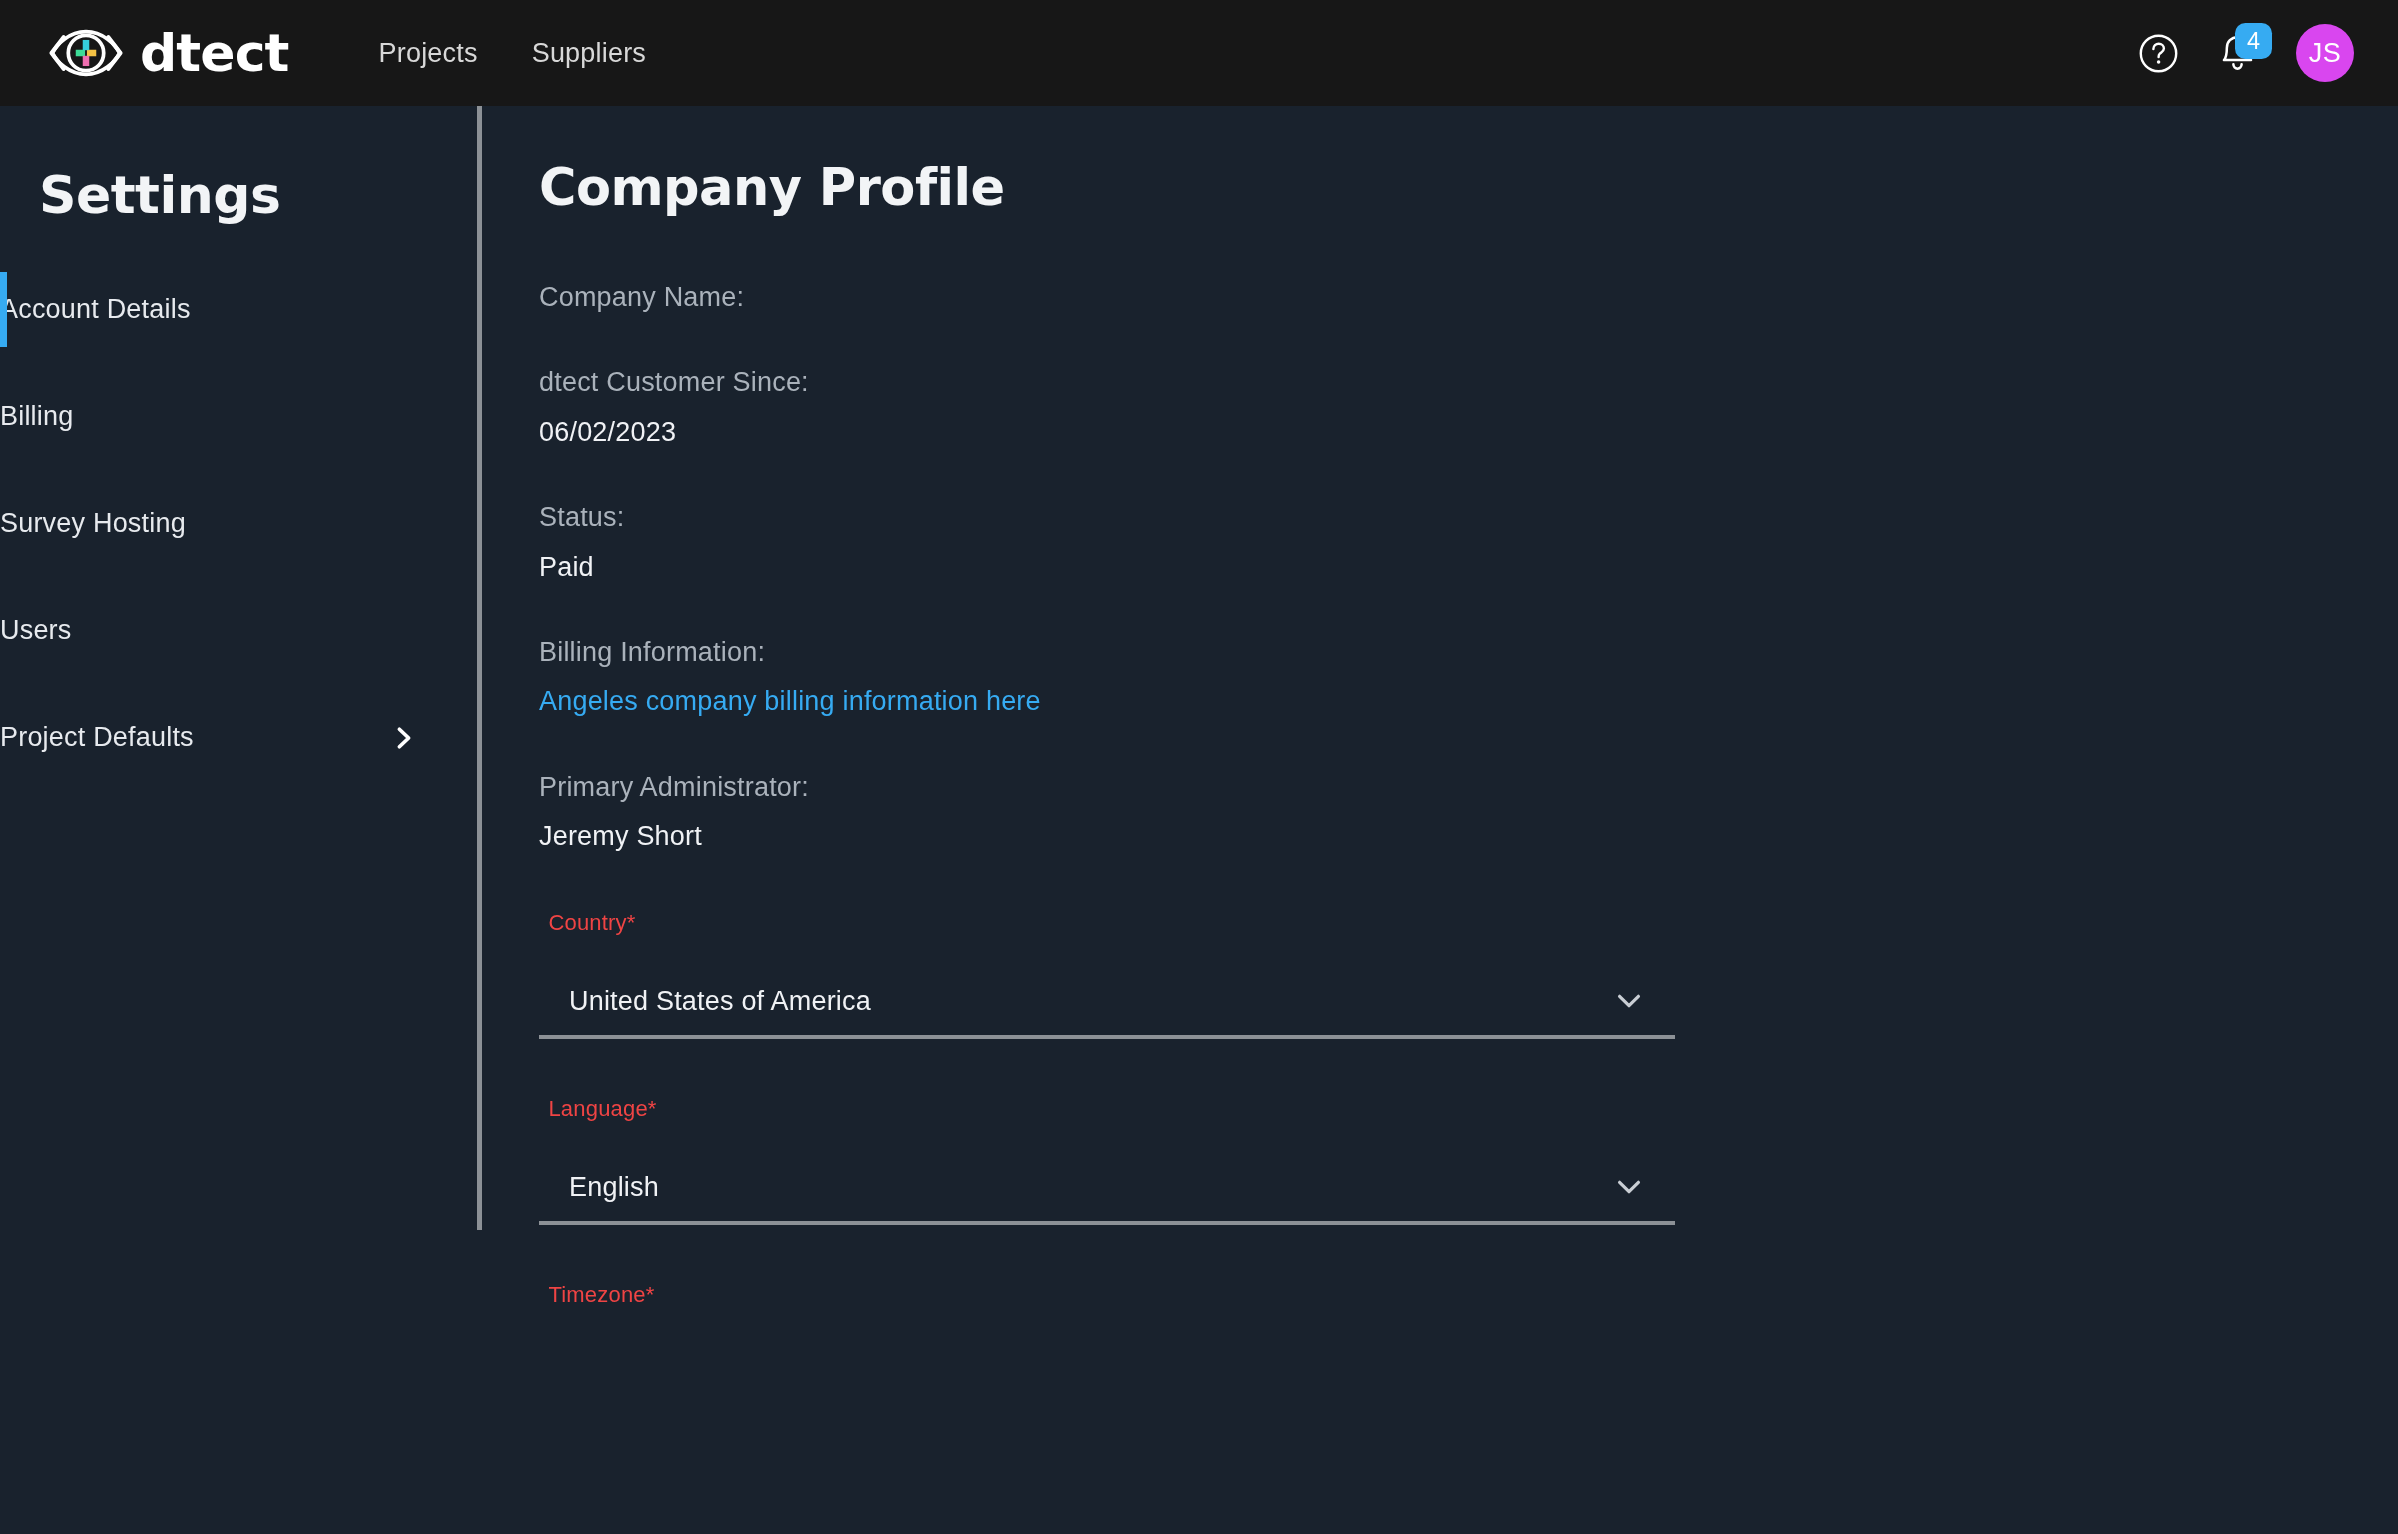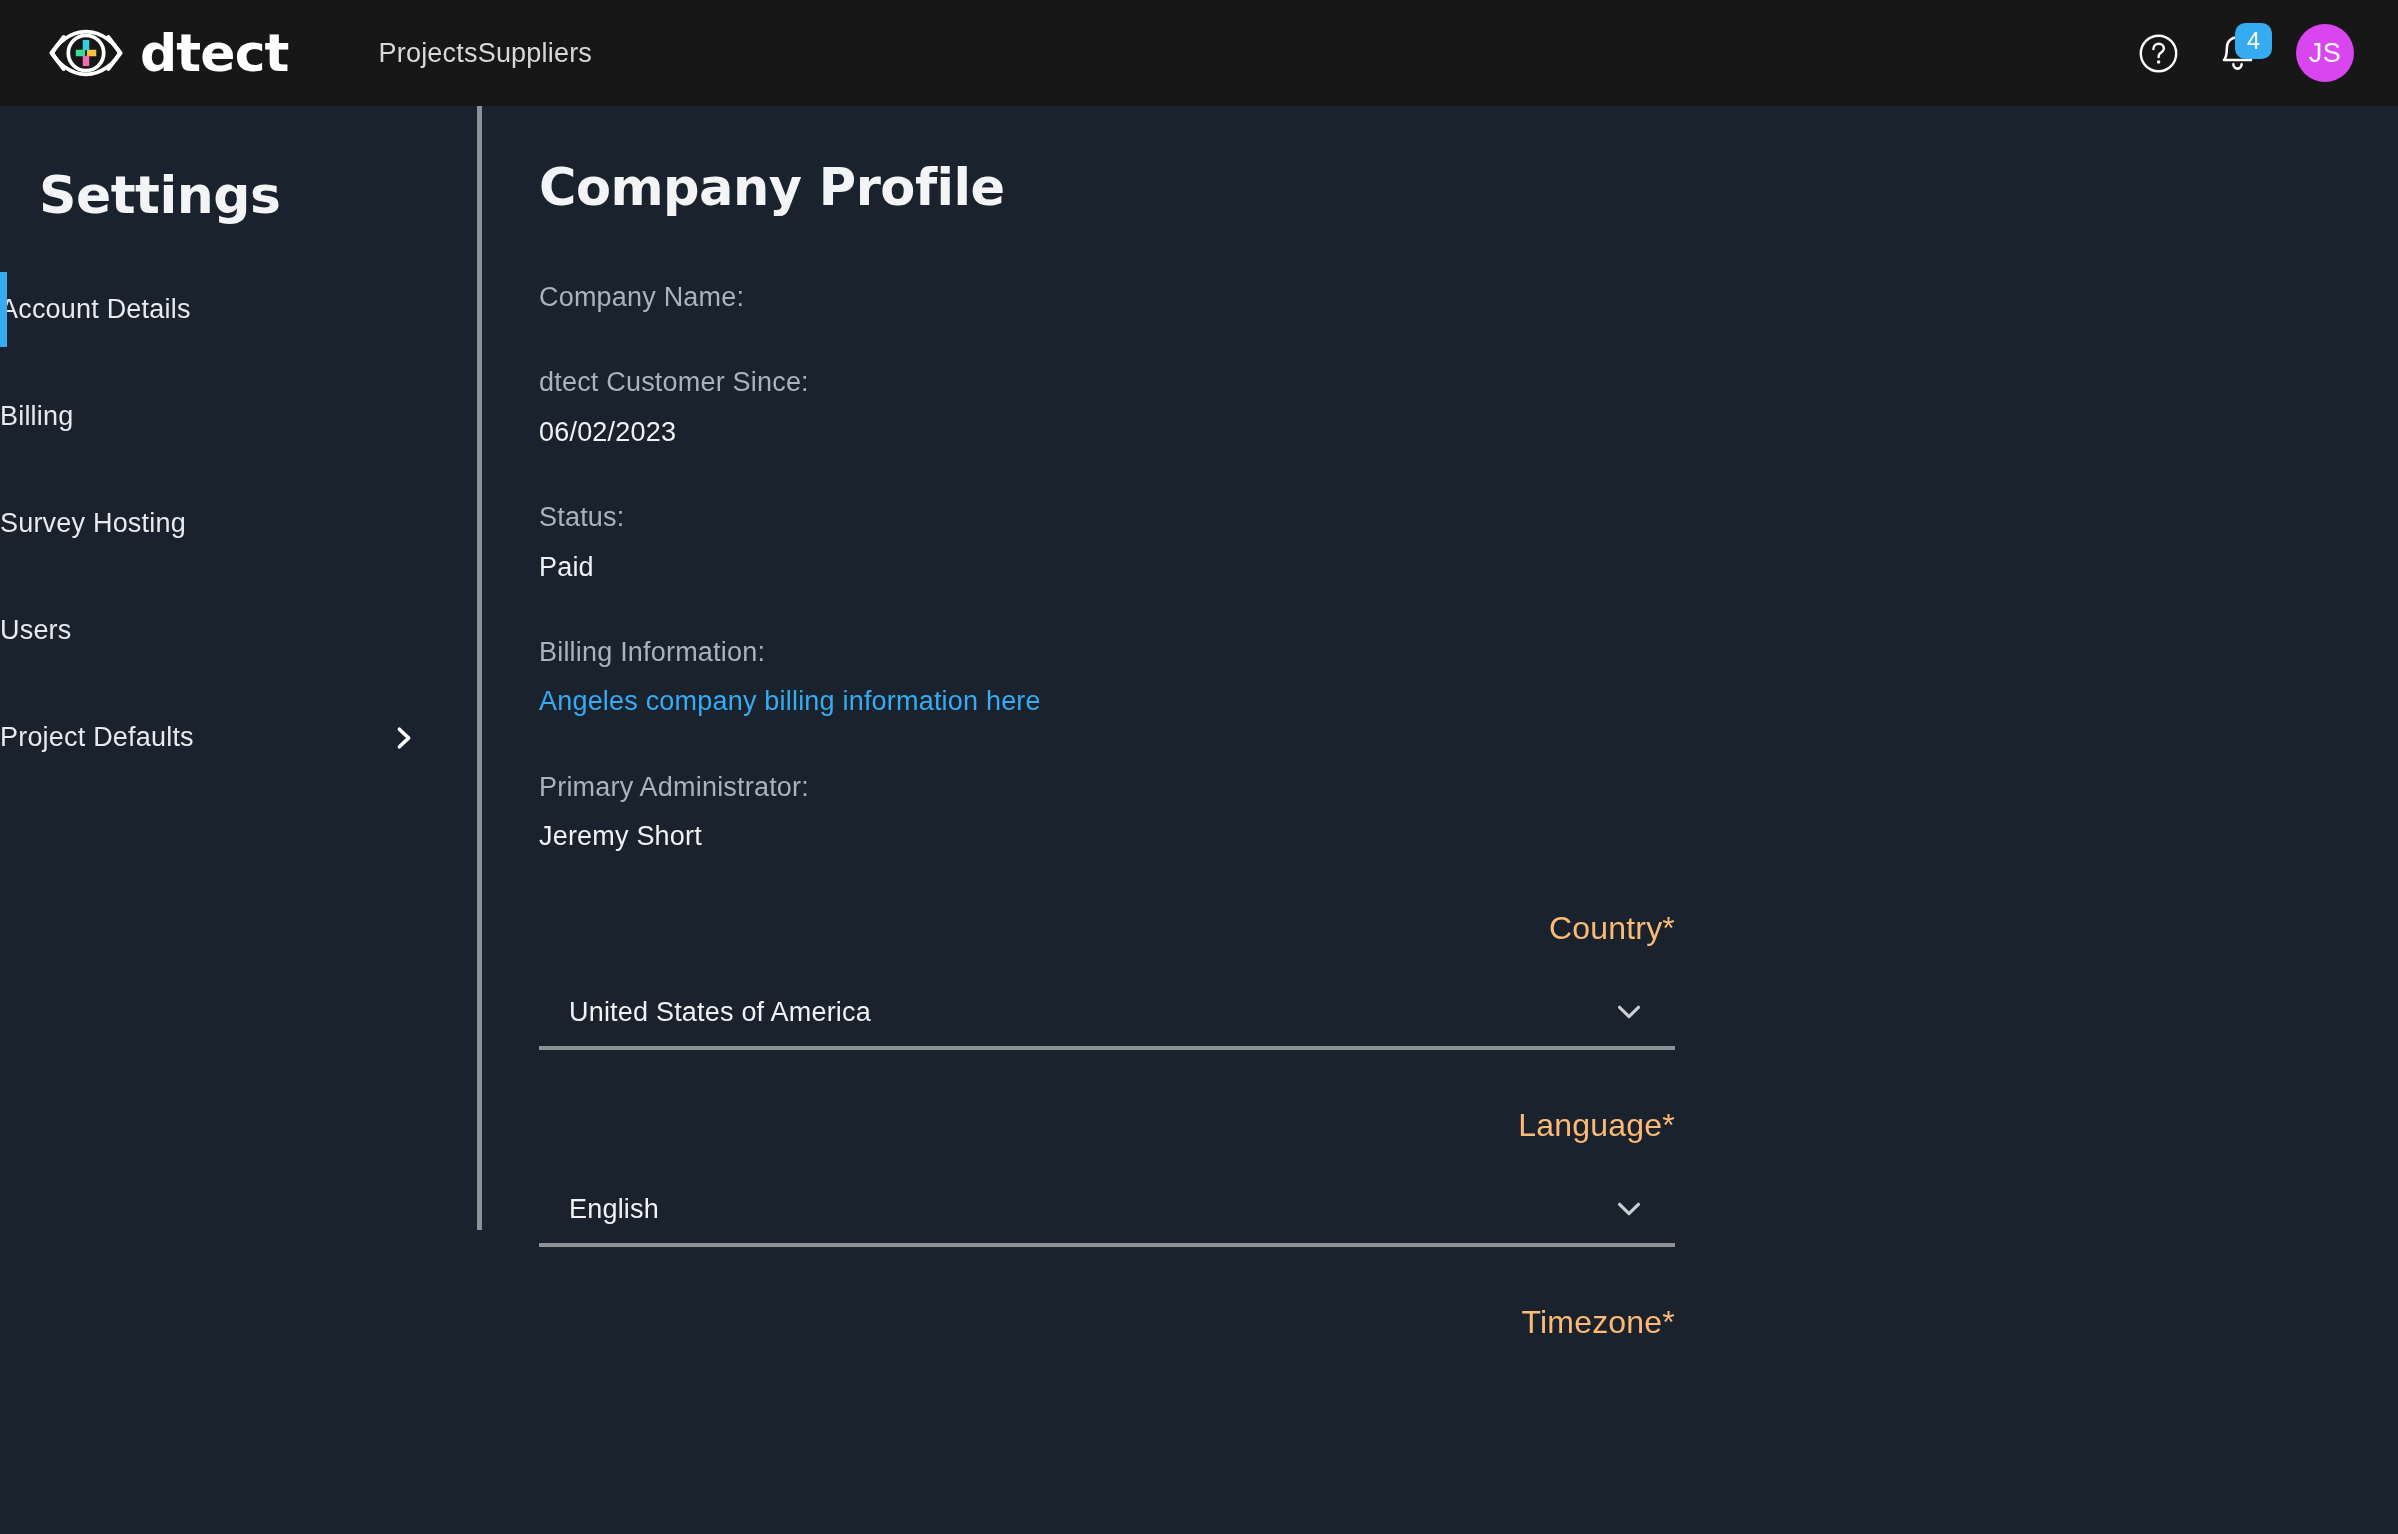--- a/index.html
+++ b/index.html
@@ -47,20 +47,21 @@
     font-weight: 700;
     letter-spacing: -0.9px;
     line-height: 1;
     font-family: "DejaVu Sans", sans-serif;
   }
 
   .nav {
     display: flex;
     align-items: center;
     margin-left: 90px;
+    gap: 54px;
   }
 
   .nav-link {
     color: #d8d8d8;
     font-size: 27px;
     letter-spacing: 0.2px;
     text-decoration: none;
     cursor: pointer;
     white-space: nowrap;
   }
@@ -219,24 +220,23 @@
     line-height: 1.2;
     text-decoration: none;
     cursor: pointer;
   }
 
   
   .field { margin-top: 57px; width: 1136px; }
 
   .field-label {
     margin-left: 9.4px;
-    color: #fdba74;
-    font-size: 32px;
-    letter-spacing: 0.2px;
-    text-align: right;
+    color: #ef4444;
+    font-size: 22px;
+    letter-spacing: 0.2px;
   }
 
   .field-control {
     margin-top: 32px;
     height: 71px;
     border-bottom: 4.7px solid #8c9196;
     display: flex;
     align-items: center;
     justify-content: space-between;
     padding: 0 30px 0 30px;

